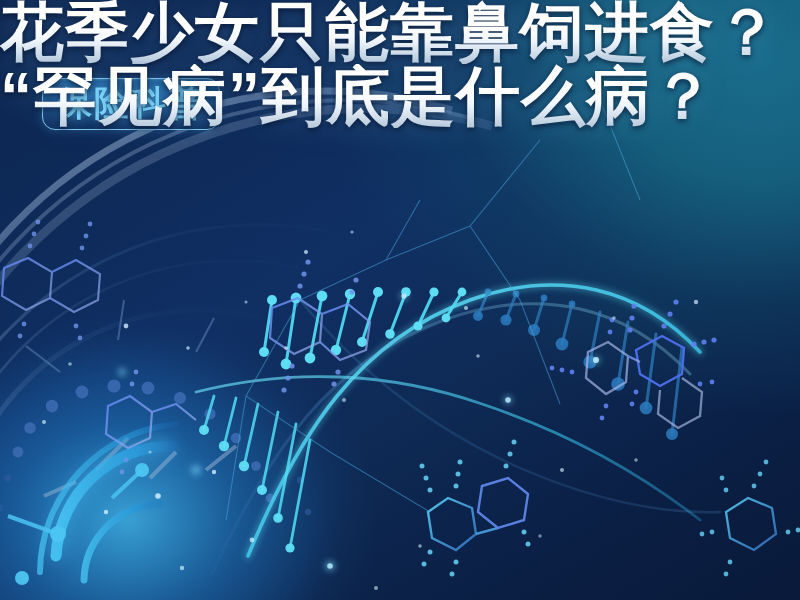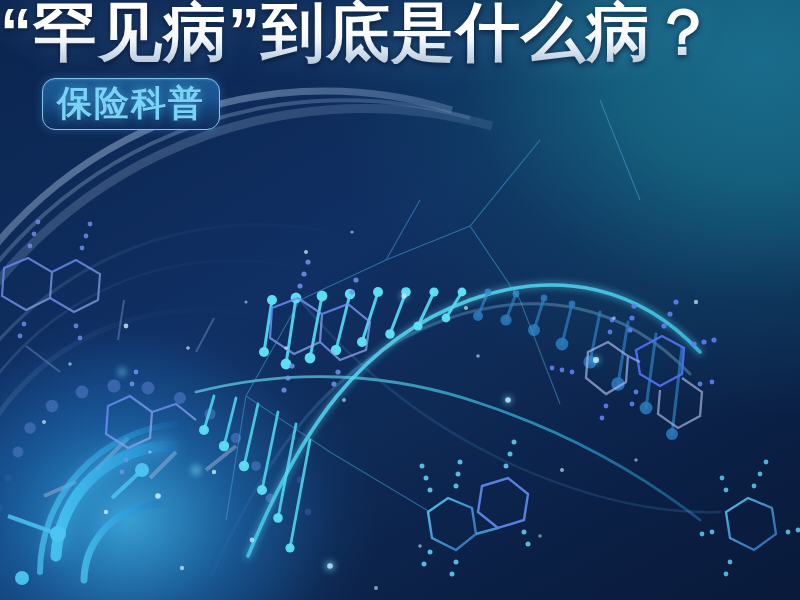--- a/index.html
+++ b/index.html
@@ -400,16 +400,17 @@
         <circle cx="404" cy="296" r="4"></circle>
       <circle cx="122" cy="372" r="4"></circle>
         <circle cx="508" cy="400" r="4"></circle>
     </g>
   </svg>
 
   <div id="textblock">
     <div id="badge">
       <div class="btxt">保险科普</div>
     </div>
+    <div id="tline1" class="tline">花季少女只能靠鼻饲进食？</div>
     <div id="tline2" class="tline">“罕见病”到底是什么病？</div>
   </div>
 
 </div>
 
 </body></html>

